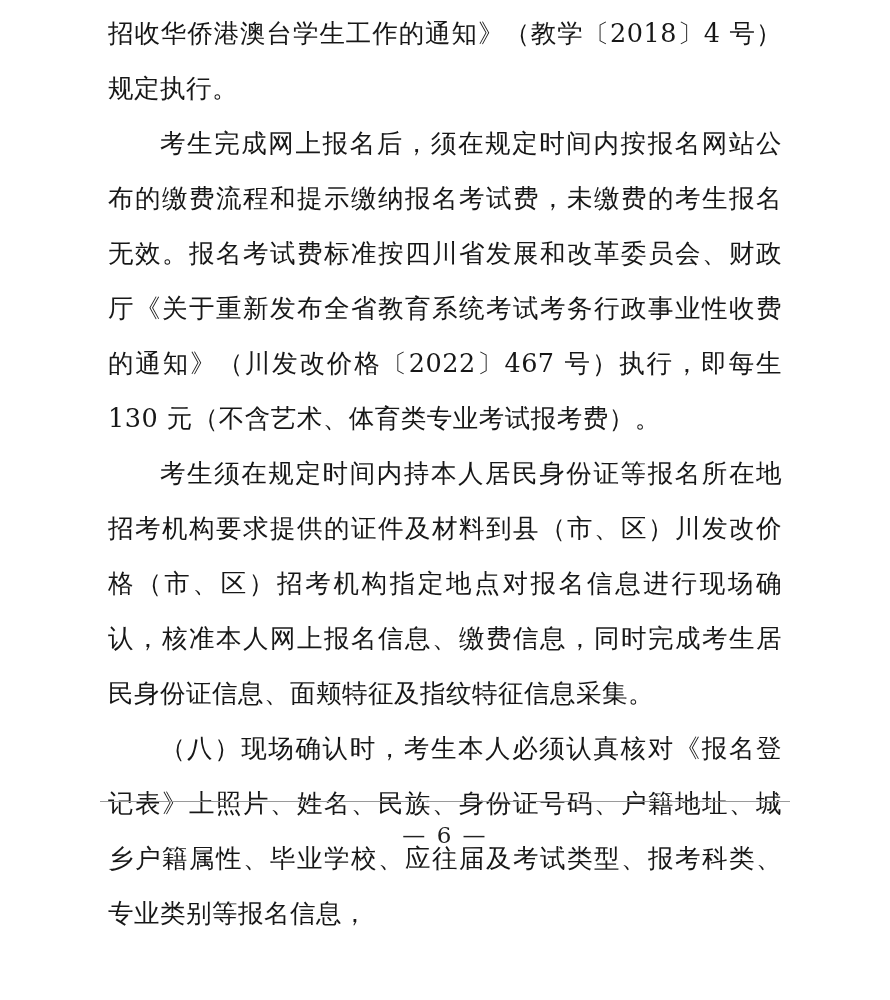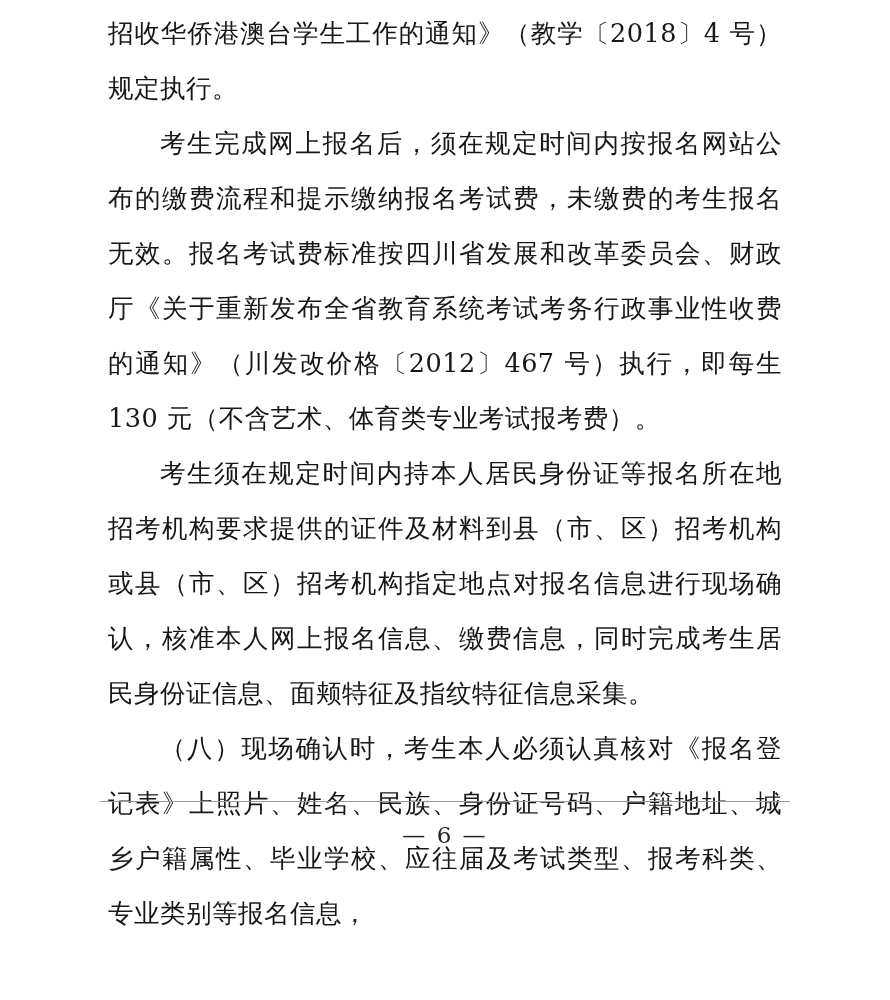--- a/index.html
+++ b/index.html
@@ -58,22 +58,22 @@
     letter-spacing: 2px;
     font-family: "DejaVu Serif", "Liberation Serif", serif;
   }
 </style>
 </head>
 <body>
 
 <div class="page">
   <div class="body-text">
     <p class="para">招收华侨港澳台学生工作的通知》（教学〔2018〕4 号）规定执行。</p>
-    <p class="para indent">考生完成网上报名后，须在规定时间内按报名网站公布的缴费流程和提示缴纳报名考试费，未缴费的考生报名无效。报名考试费标准按四川省发展和改革委员会、财政厅《关于重新发布全省教育系统考试考务行政事业性收费的通知》（川发改价格〔2012〕467 号）执行，即每生 130 元（不含艺术、体育类专业考试报考费）。</p>
-    <p class="para indent">考生须在规定时间内持本人居民身份证等报名所在地招考机构要求提供的证件及材料到县（市、区）招考机构或县（市、区）招考机构指定地点对报名信息进行现场确认，核准本人网上报名信息、缴费信息，同时完成考生居民身份证信息、面颊特征及指纹特征信息采集。</p>
+    <p class="para indent">考生完成网上报名后，须在规定时间内按报名网站公布的缴费流程和提示缴纳报名考试费，未缴费的考生报名无效。报名考试费标准按四川省发展和改革委员会、财政厅《关于重新发布全省教育系统考试考务行政事业性收费的通知》（川发改价格〔2022〕467 号）执行，即每生 130 元（不含艺术、体育类专业考试报考费）。</p>
+    <p class="para indent">考生须在规定时间内持本人居民身份证等报名所在地招考机构要求提供的证件及材料到县（市、区）川发改价格（市、区）招考机构指定地点对报名信息进行现场确认，核准本人网上报名信息、缴费信息，同时完成考生居民身份证信息、面颊特征及指纹特征信息采集。</p>
     <p class="para indent">（八）现场确认时，考生本人必须认真核对《报名登记表》上照片、姓名、民族、身份证号码、户籍地址、城乡户籍属性、毕业学校、应往届及考试类型、报考科类、专业类别等报名信息，</p>
   </div>
 
   <div class="footer-rule"></div>
   <div class="footer">
     <span class="page-number">— 6 —</span>
   </div>
 </div>
 
 </body></html>

